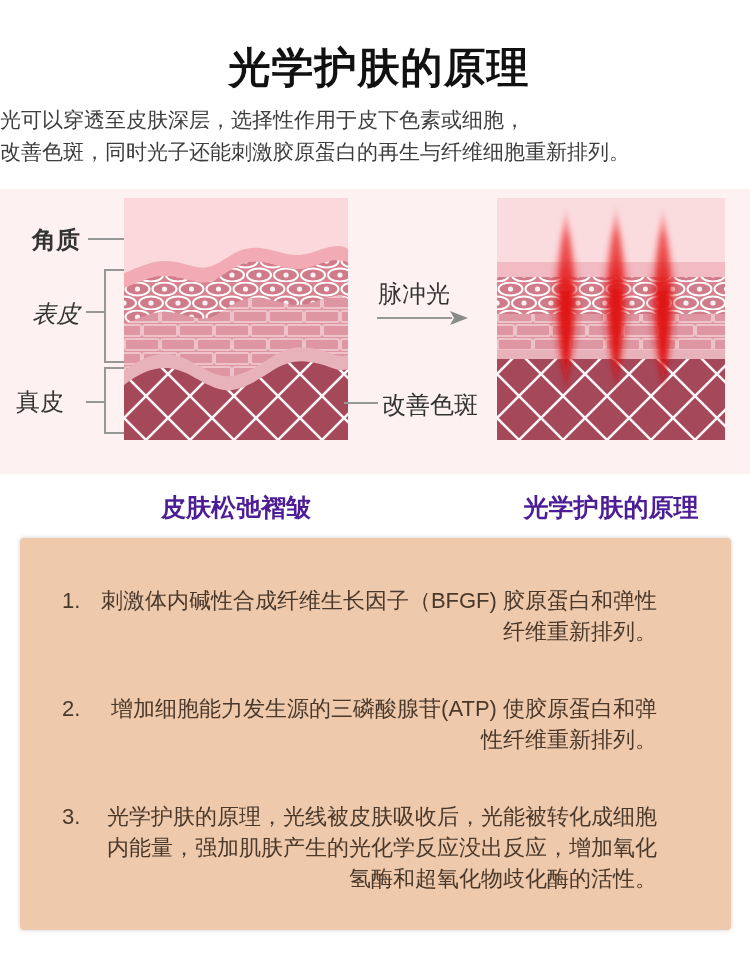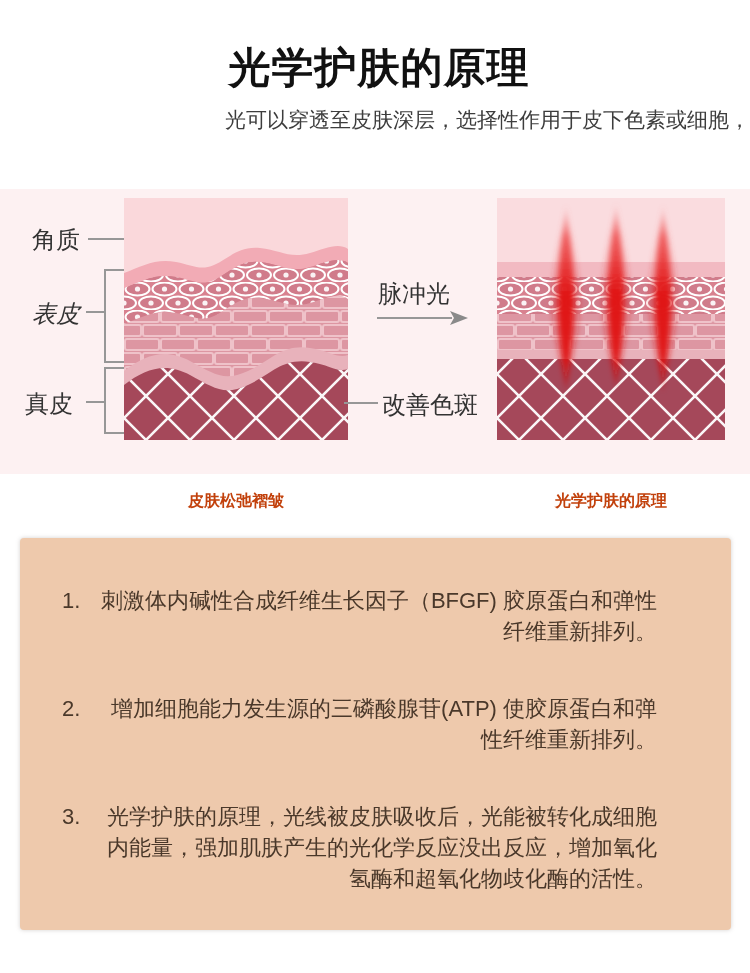--- a/index.html
+++ b/index.html
@@ -7,40 +7,40 @@
     width:750px;height:973px;position:relative;background:#ffffff;overflow:hidden;
     font-family:"Liberation Sans","DejaVu Sans",sans-serif;
     -webkit-font-smoothing:antialiased;
   }
   .title{
     position:absolute;left:0;top:36px;width:750px;margin:4px;
     text-align:center;font-size:42px;font-weight:700;color:#111111;letter-spacing:1px;
   }
   .subtitle{
     position:absolute;left:0;top:104px;width:750px;
-    text-align:right;font-size:21px;line-height:32px;color:#3d3d3d;
+    text-align:left;font-size:21px;line-height:32px;color:#3d3d3d;
   }
   .band{
     position:absolute;left:0;top:189px;width:750px;height:285px;
     background:#fdf1f2;
   }
   .diagram{position:absolute;display:block;}
   .diagram.left{left:124px;top:198px;}
   .diagram.right{left:497px;top:198px;}
   .connectors{position:absolute;left:0;top:189px;pointer-events:none;}
   .side-label{
     position:absolute;font-size:24px;color:#333333;line-height:28px;white-space:nowrap;
   }
-  .lab-cuticle{left:32px;top:226px;}
+  .lab-cuticle{left:32px;top:226px;font-weight:bold;}
   .lab-epidermis{left:32px;top:300px;font-style:italic;}
-  .lab-dermis{left:25px;top:390px;}
+  .lab-dermis{left:16px;top:390px;font-family:Liberation Mono, monospace;}
   .lab-pulse{left:378px;top:280px;}
   .lab-fiber{left:382px;top:391px;}
   .caption{
-    position:absolute;top:491px;font-size:16px;font-weight:700;color:#c2410c;
+    position:absolute;top:491px;font-size:25px;font-weight:700;color:#4c1d95;
     text-align:center;white-space:nowrap;
   }
   .cap-left{left:124px;width:224px;}
   .cap-right{left:497px;width:228px;}
   .principles-box{
     position:absolute;left:20px;top:538px;width:711px;height:392px;
     background:#eec9ac;border-radius:4px;box-sizing:border-box;
     padding:47px 74px 0 42px;
     box-shadow:0 0 4px rgba(130,120,115,.35);
   }
@@ -53,20 +53,21 @@
 </style>
 </head>
 <body>
 
 <div>
 
   <h1 class="title">光学护肤的原理</h1>
 
   <div class="subtitle">
     <div>光可以穿透至皮肤深层，选择性作用于皮下色素或细胞，</div>
+    <div>改善色斑，同时光子还能刺激胶原蛋白的再生与纤维细胞重新排列。</div>
   </div>
 
   <div class="band"></div>
 
   <svg class="diagram left" width="224" height="242" viewBox="0 0 224 242">
     <defs>
       <pattern id="cells" width="27" height="28" patternUnits="userSpaceOnUse">
         <g stroke="#ffffff" stroke-width="2" fill="#d07b8a">
           <ellipse cx="13.5" cy="7" rx="12" ry="6.5"></ellipse>
           <ellipse cx="0" cy="21" rx="12" ry="6.5"></ellipse>

